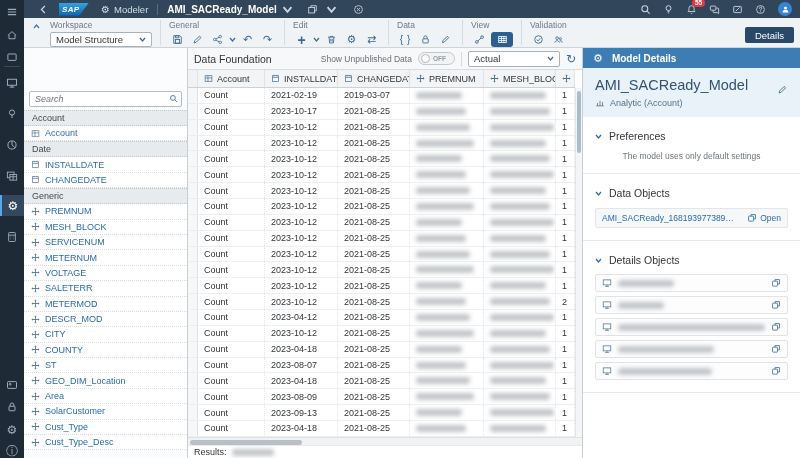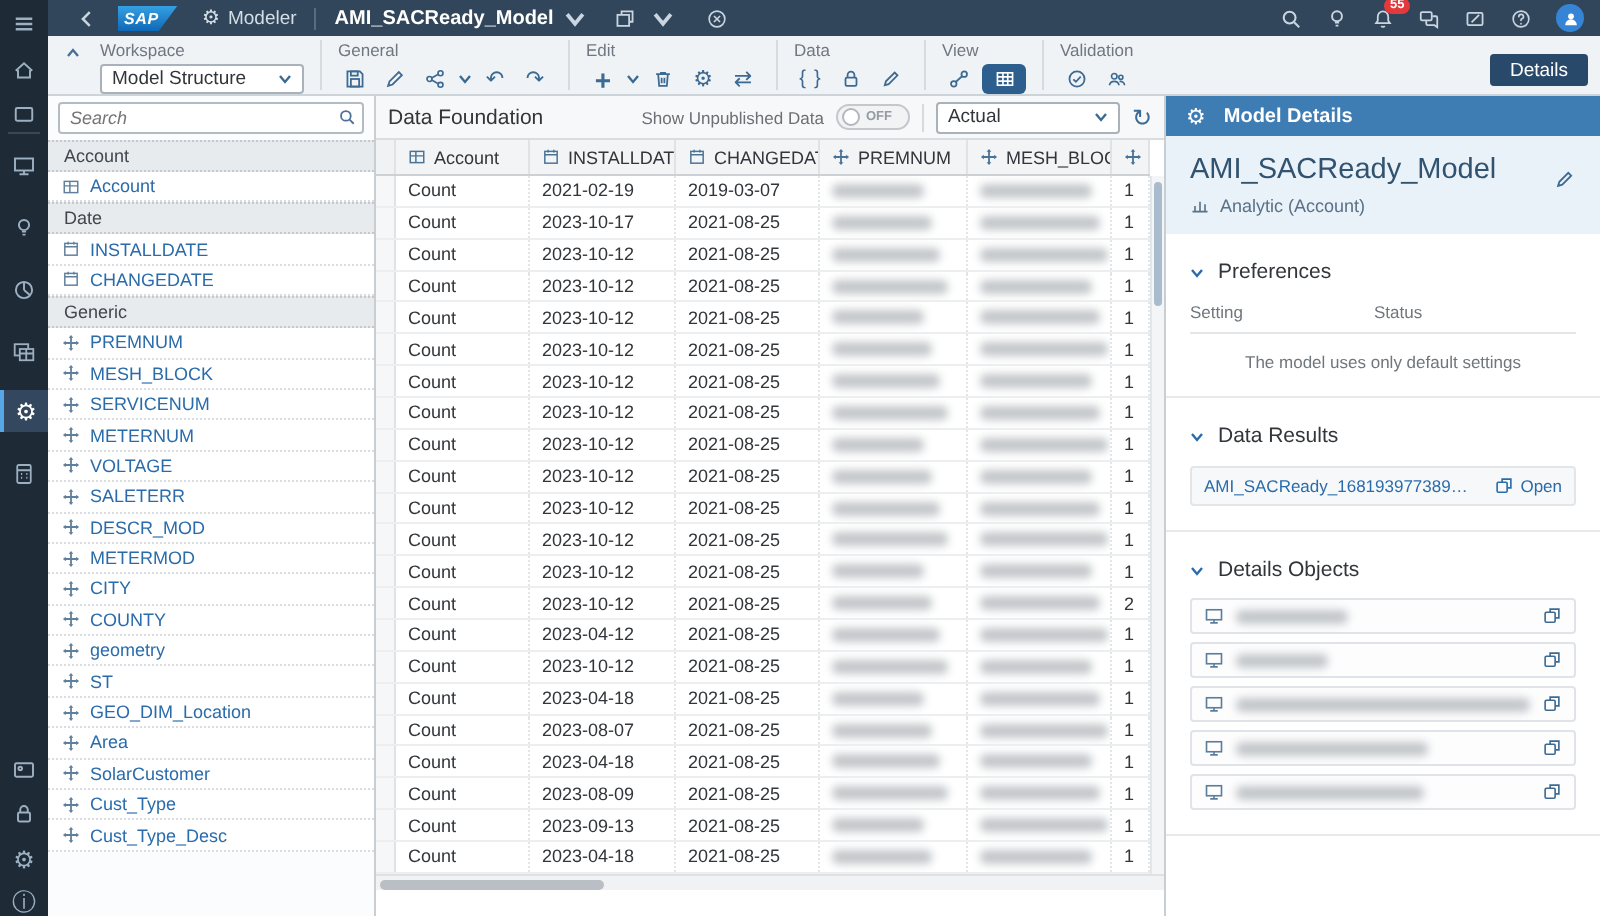--- a/index.html
+++ b/index.html
@@ -40,21 +40,21 @@
   .tb-ic { min-width:17px; height:15px; display:flex; align-items:center; justify-content:center; color:#3c6a93; font-size:11px; }
   .tb-ic svg { width:11px; height:11px; }
   .tb-div { width:1px; background:#d6dbe0; margin:2px 2px; }
   .wsselect { width:102px; height:16px; background:#fff; border:1px solid #a9b2ba; border-radius:2px; display:flex; align-items:center; justify-content:space-between; padding:0 5px; font-size:9.5px; color:#32363a; }
   .wsselect .chev { stroke:#3c6a93; }
   .tb-ic.active { background:#2d5f8e; border-radius:3px; color:#fff; width:22px; }
   .details-btn { position:absolute; right:6px; top:9px; background:#29496b; color:#fff; font-size:9.5px; padding:2.5px 10px; border-radius:2px; }
 
   
   .sidepanel { position:absolute; left:24px; top:48px; width:164px; height:410px; background:#fbfcfd; border-right:1px solid #c9ced3; overflow:hidden; }
-  .searchwrap { padding:3px 5px 3px 5px; position:relative; }
+  .searchwrap { padding:3px 5px 3px 5px; position:relative;margin-top:40px; }
   .searchwrap input { width:100%; height:16px; border:1px solid #b4bcc3; border-radius:2px; font-size:9px; font-style:italic; color:#6f7780; padding:0 18px 0 5px; background:#fff; font-family:"Liberation Sans",sans-serif; }
   .searchwrap .ico { position:absolute; right:9px; top:6px; color:#47709a; }
   .searchwrap svg { width:9px; height:9px; }
   .group-header { height:16px; line-height:15px; background:#e8ebee; border-top:1px dotted #c3c9cf; border-bottom:1px dotted #c3c9cf; font-size:9px; color:#41474d; padding-left:8px; }
   .dim-item { height:15.4px; display:flex; align-items:center; gap:5px; padding-left:7px; font-size:9px; color:#2a6cab; border-bottom:1px dotted #d9dde1; background:#fff; }
   .dim-item .ico { color:#5f7f9b; }
   .dim-item svg { width:9px; height:9px; }
 
   
   .main { position:absolute; left:188px; top:48px; width:394px; height:410px; background:#fff; }
@@ -481,53 +481,45 @@
           </svg>
         </span>
         <span>SALETERR</span>
       </div>
       <div class="dim-item">
         <span class="ico">
           <svg viewBox="0 0 16 16" fill="currentColor">
             <path d="M8 .8 10.1 3.4H8.8v3.8h3.8V5.9L15.2 8l-2.6 2.1V8.8H8.8v3.8h1.3L8 15.2 5.9 12.6H7.2V8.8H3.4v1.3L.8 8 3.4 5.9V7.2H7.2V3.4H5.9z"></path>
           </svg>
         </span>
+        <span>METERMOD</span>
+      </div>
+      <div class="dim-item">
+        <span class="ico">
+          <svg viewBox="0 0 16 16" fill="currentColor">
+            <path d="M8 .8 10.1 3.4H8.8v3.8h3.8V5.9L15.2 8l-2.6 2.1V8.8H8.8v3.8h1.3L8 15.2 5.9 12.6H7.2V8.8H3.4v1.3L.8 8 3.4 5.9V7.2H7.2V3.4H5.9z"></path>
+          </svg>
+        </span>
         <span>DESCR_MOD</span>
       </div>
       <div class="dim-item">
         <span class="ico">
           <svg viewBox="0 0 16 16" fill="currentColor">
             <path d="M8 .8 10.1 3.4H8.8v3.8h3.8V5.9L15.2 8l-2.6 2.1V8.8H8.8v3.8h1.3L8 15.2 5.9 12.6H7.2V8.8H3.4v1.3L.8 8 3.4 5.9V7.2H7.2V3.4H5.9z"></path>
           </svg>
         </span>
-        <span>METERMOD</span>
-      </div>
-      <div class="dim-item">
-        <span class="ico">
-          <svg viewBox="0 0 16 16" fill="currentColor">
-            <path d="M8 .8 10.1 3.4H8.8v3.8h3.8V5.9L15.2 8l-2.6 2.1V8.8H8.8v3.8h1.3L8 15.2 5.9 12.6H7.2V8.8H3.4v1.3L.8 8 3.4 5.9V7.2H7.2V3.4H5.9z"></path>
-          </svg>
-        </span>
         <span>CITY</span>
       </div>
       <div class="dim-item">
         <span class="ico">
           <svg viewBox="0 0 16 16" fill="currentColor">
             <path d="M8 .8 10.1 3.4H8.8v3.8h3.8V5.9L15.2 8l-2.6 2.1V8.8H8.8v3.8h1.3L8 15.2 5.9 12.6H7.2V8.8H3.4v1.3L.8 8 3.4 5.9V7.2H7.2V3.4H5.9z"></path>
           </svg>
         </span>
         <span>COUNTY</span>
-      </div>
-      <div class="dim-item">
-        <span class="ico">
-          <svg viewBox="0 0 16 16" fill="currentColor">
-            <path d="M8 .8 10.1 3.4H8.8v3.8h3.8V5.9L15.2 8l-2.6 2.1V8.8H8.8v3.8h1.3L8 15.2 5.9 12.6H7.2V8.8H3.4v1.3L.8 8 3.4 5.9V7.2H7.2V3.4H5.9z"></path>
-          </svg>
-        </span>
-        <span>geometry</span>
       </div>
       <div class="dim-item">
         <span class="ico">
           <svg viewBox="0 0 16 16" fill="currentColor">
             <path d="M8 .8 10.1 3.4H8.8v3.8h3.8V5.9L15.2 8l-2.6 2.1V8.8H8.8v3.8h1.3L8 15.2 5.9 12.6H7.2V8.8H3.4v1.3L.8 8 3.4 5.9V7.2H7.2V3.4H5.9z"></path>
           </svg>
         </span>
         <span>ST</span>
       </div>
       <div class="dim-item">
@@ -932,20 +924,24 @@
         </div>
         <div class="td" style="flex: 1 1 0%;">1</div>
       </div>
     </div>
   <div class="vscroll">
       <span class="vthumb"></span>
     </div>
   <div class="hscroll">
       <span class="hthumb"></span>
     </div>
+  <div class="results">
+    <span>Results:</span>
+    <span class="blurblob" style="width:42px"></span>
+  </div>
 </div>
 
 <div class="details">
   <div class="dp-header">
     <span class="ico glyph" style="font-size:11px">⚙</span>
     <span>Model Details</span>
   </div>
   <div class="dp-title">
     <div class="dp-name">AMI_SACReady_Model</div>
     <div class="dp-sub">
@@ -962,32 +958,28 @@
         </svg>
     </span>
   </div>
 
   <div class="section-title">
     <svg class="chev" viewBox="0 0 7 5" fill="none" stroke-width="1.2">
         <path d="M1 1l2.5 3L6 1"></path>
       </svg>
     <span>Preferences</span>
   </div>
-  <div class="pref-head">
-    <span class="c1">Setting</span>
-    <span>Status</span>
-  </div>
   <div class="pref-note">The model uses only default settings</div>
   <div class="hr"></div>
 
   <div class="section-title">
     <svg class="chev" viewBox="0 0 7 5" fill="none" stroke-width="1.2">
         <path d="M1 1l2.5 3L6 1"></path>
       </svg>
-    <span>Data Results</span>
+    <span>Data Objects</span>
   </div>
   <div class="ds-chip">
     <span class="ds-link">AMI_SACReady_1681939773891_QueryLG...</span>
     <span class="ds-open">
       <svg viewBox="0 0 16 16" fill="none" stroke="currentColor" stroke-width="1.3">
           <rect x="2.5" y="5" width="8" height="8" rx="1"></rect>
           <path d="M6.5 5V2.5h7v7H11"></path>
         </svg>
       <span>Open</span>
     </span>

